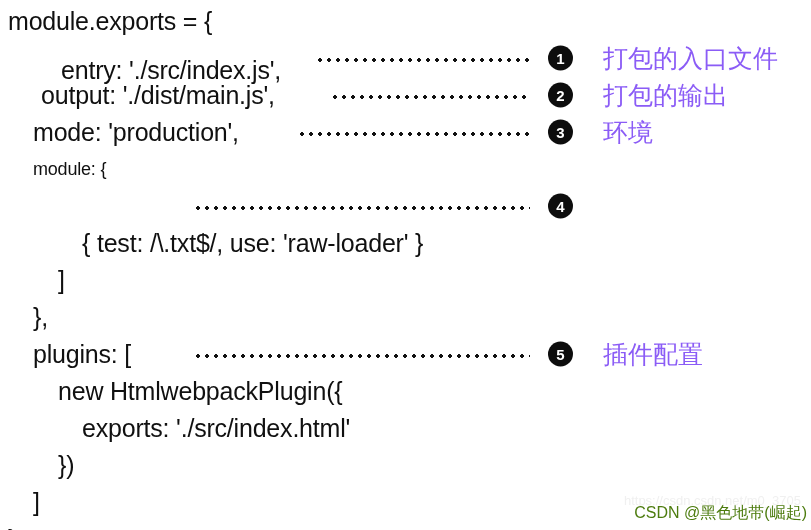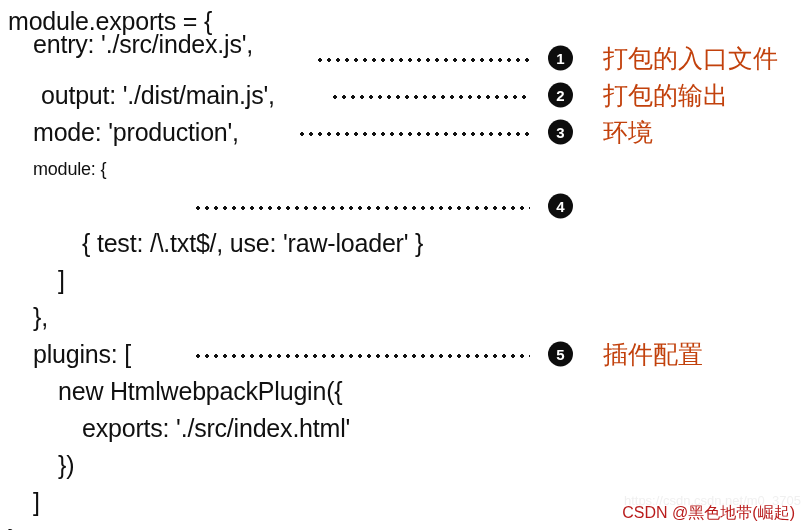--- a/index.html
+++ b/index.html
@@ -84,32 +84,32 @@
     text-align: center;
     user-select: none;
   }
   .anno-label {
     position: absolute;
     left: 73px;
     top: 50%;
     transform: translateY(-50%);
     font-family: "Liberation Sans", "DejaVu Sans", sans-serif;
     font-size: 25px;
-    color: #c2410c;
+    color: #8b5cf6;
     white-space: pre;
   }
 
   
   #watermark {
     position: absolute;
-    right: 16px;
+    right: 4px;
     bottom: 6px;
     font-family: "Liberation Sans", "DejaVu Sans", sans-serif;
     font-size: 16px;
-    color: #b91c1c;
+    color: #4d7c0f;
     white-space: pre;
     user-select: none;
   }
   #watermark-ghost {
     position: absolute;
     right: 10px;
     bottom: 22px;
     font-family: "Liberation Sans", "DejaVu Sans", sans-serif;
     font-size: 13px;
     color: #f0f0f0;
@@ -117,21 +117,21 @@
     user-select: none;
   }
 </style>
 </head>
 <body>
 
 <div id="page">
 
   <div id="code-block">
       <div class="code-row" style="top: 2px;"><span class="code-text" style="margin-left: 8px; font-size: 25px;">module.exports = {</span></div>
-      <div class="code-row" style="top: 25px;"><span class="code-text" style="margin-left: 33px; font-size: 25px;">entry: './src/index.js',</span></div>
+      <div class="code-row" style="top: 51px; padding-left: 28px;"><span class="code-text" style="margin-left: 33px; font-size: 25px;">entry: './src/index.js',</span></div>
       <div class="code-row" style="top: 76px; margin-left: 8px;"><span class="code-text" style="margin-left: 33px; font-size: 25px;">output: './dist/main.js',</span></div>
       <div class="code-row" style="top: 113px;"><span class="code-text" style="margin-left: 33px; font-size: 25px;">mode: 'production',</span></div>
       <div class="code-row" style="top: 150px;"><span class="code-text" style="margin-left: 33px; font-size: 18px;">module: {</span></div>
       <div class="code-row" style="top: 224px;"><span class="code-text" style="margin-left: 82px; font-size: 25px;">{ test: /\.txt$/, use: 'raw-loader' }</span></div>
       <div class="code-row" style="top: 261px;"><span class="code-text" style="margin-left: 58px; font-size: 25px;">]</span></div>
       <div class="code-row" style="top: 298px;"><span class="code-text" style="margin-left: 33px; font-size: 25px;">},</span></div>
       <div class="code-row" style="top: 335px;"><span class="code-text" style="margin-left: 33px; font-size: 25px;">plugins: [</span></div>
       <div class="code-row" style="top: 372px;"><span class="code-text" style="margin-left: 58px; font-size: 25px;">new HtmlwebpackPlugin({</span></div>
       <div class="code-row" style="top: 409px;"><span class="code-text" style="margin-left: 82px; font-size: 25px;">exports: './src/index.html'</span></div>
       <div class="code-row" style="top: 446px;"><span class="code-text" style="margin-left: 58px; font-size: 25px;">})</span></div>

